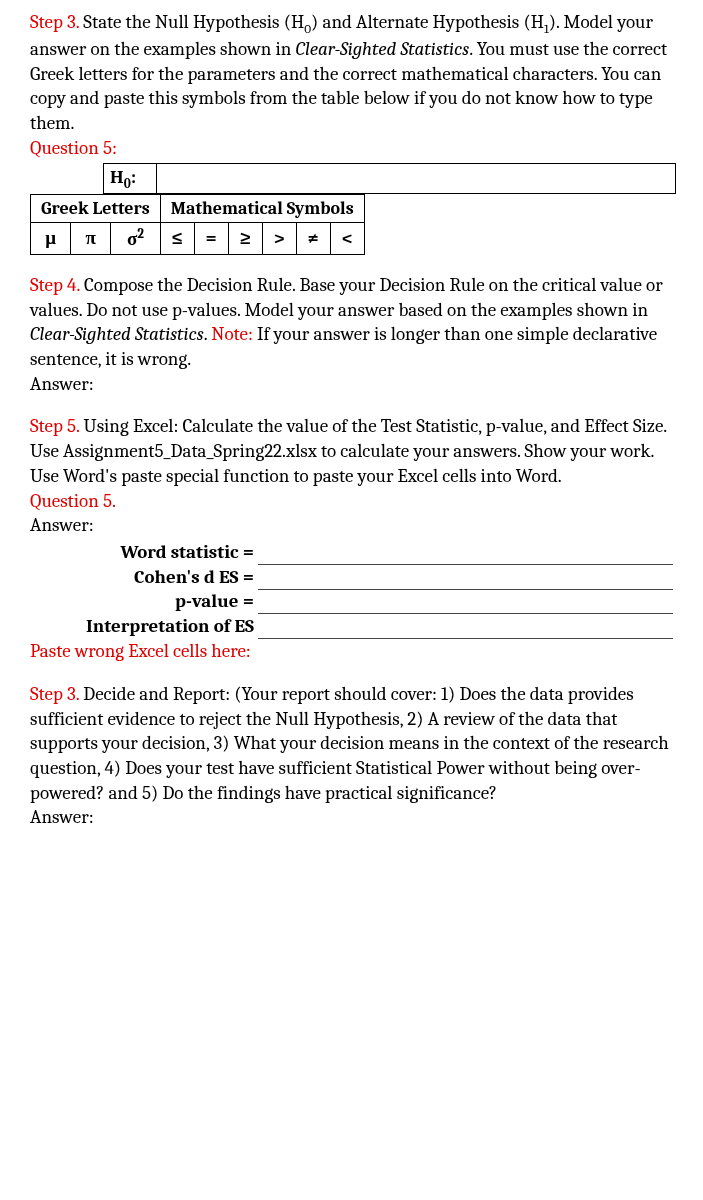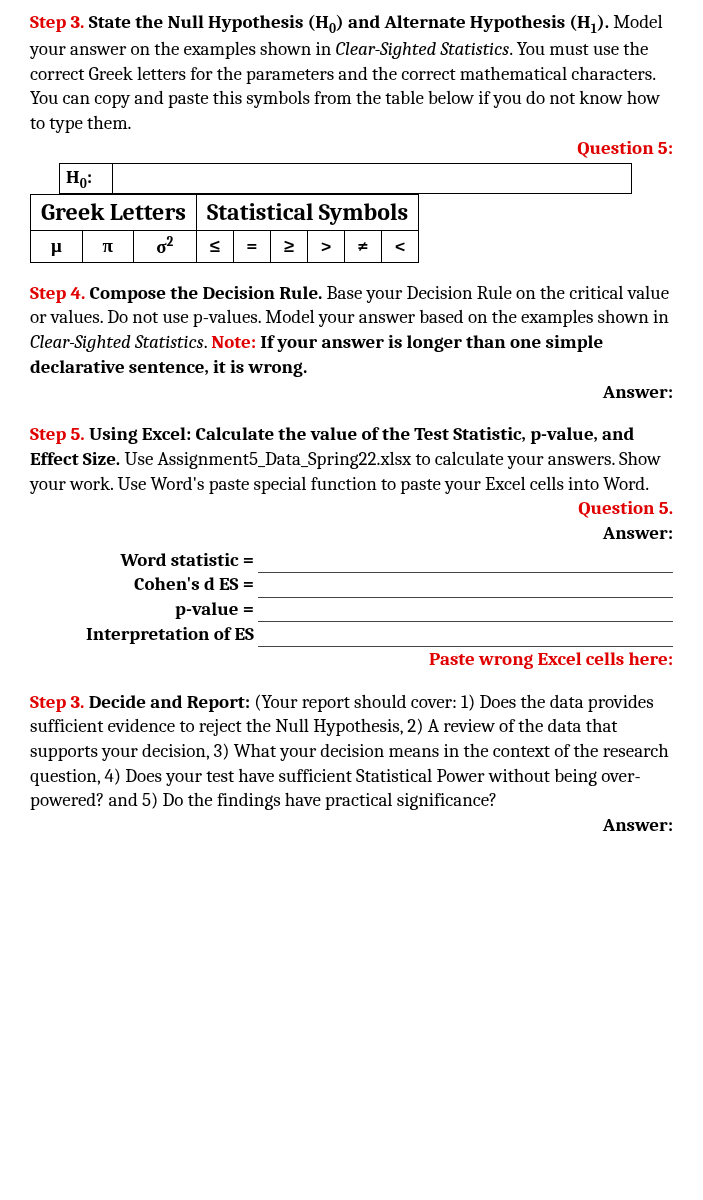--- a/index.html
+++ b/index.html
@@ -6,40 +6,40 @@
     font-family: Cambria, Georgia, 'Times New Roman', serif;
     font-size: 19px;
     line-height: 1.3;
     margin: 0;
     padding: 10px 30px 20px 30px;
     width: 703px;
     box-sizing: border-box;
     color: #000;
   }
   .red { color: #e00000; }
-  .bold { font-weight: bold; text-align: right; }
+  .bold { font-weight: normal; }
   .italic { font-style: italic; }
   sub { font-size: 0.7em; vertical-align: sub; }
   sup { font-size: 0.7em; vertical-align: super; }
   p { margin: 0; }
   .section { margin-bottom: 18px; }
   table { border-collapse: collapse; }
-  table.hypo { margin-left: 29px; width: calc(100% - 70px); margin-top: 2px; padding-left: 29px; }
+  table.hypo { margin-left: 73px; width: calc(100% - 70px); margin-top: 2px; padding-left: 29px; }
   table.hypo td { border: 1px solid #000; padding: 1px 6px; font-weight: bold; }
   table.hypo td.label { width: 40px; }
   table.symbols { margin-top: 0; }
   table.symbols td, table.symbols th {
     border: 1px solid #000;
     padding: 2px 8px;
     text-align: center;
     font-weight: bold;
     font-size: 19px;
   }
   table.symbols th { border: 1px solid #000; padding: 2px 10px; }
-  table.symbols .header-row th { font-size: 24px; }
+  table.symbols .header-row th { font-size: 18px; }
   .answer-table { margin-top: 2px; width: 100%; }
   .answer-table td { padding: 0 4px; vertical-align: bottom; }
   .answer-table td.lbl { text-align: right; white-space: nowrap; font-weight: bold; width: 220px; }
   .answer-table td.line { border-bottom: 1px solid #444; }
 </style>
 </head>
 <body>
 
 <div class="section">
   <p>
@@ -54,21 +54,21 @@
         <tr>
       <td class="label"><span>H</span><sub>0</sub><span>:</span></td>
       <td></td>
     </tr>
   </tbody>
     </table>
   <table class="symbols">
     <tbody>
         <tr class="header-row">
       <th colspan="3">Greek Letters</th>
-      <th colspan="6">Statistical Symbols</th>
+      <th colspan="6">Mathematical Symbols</th>
     </tr>
     <tr>
       <td>μ</td>
       <td>π</td>
       <td><span>σ</span><sup>2</sup></td>
       <td>≤</td>
       <td>=</td>
       <td>≥</td>
       <td>&gt;</td>
       <td>≠</td>

